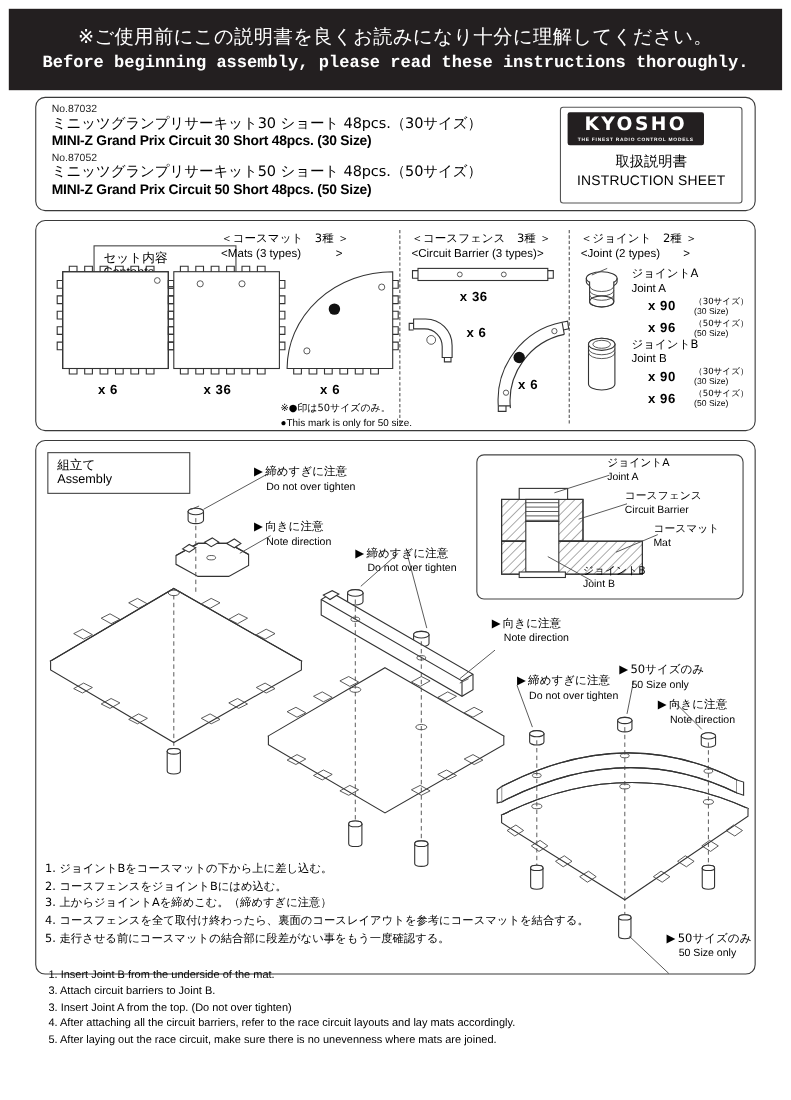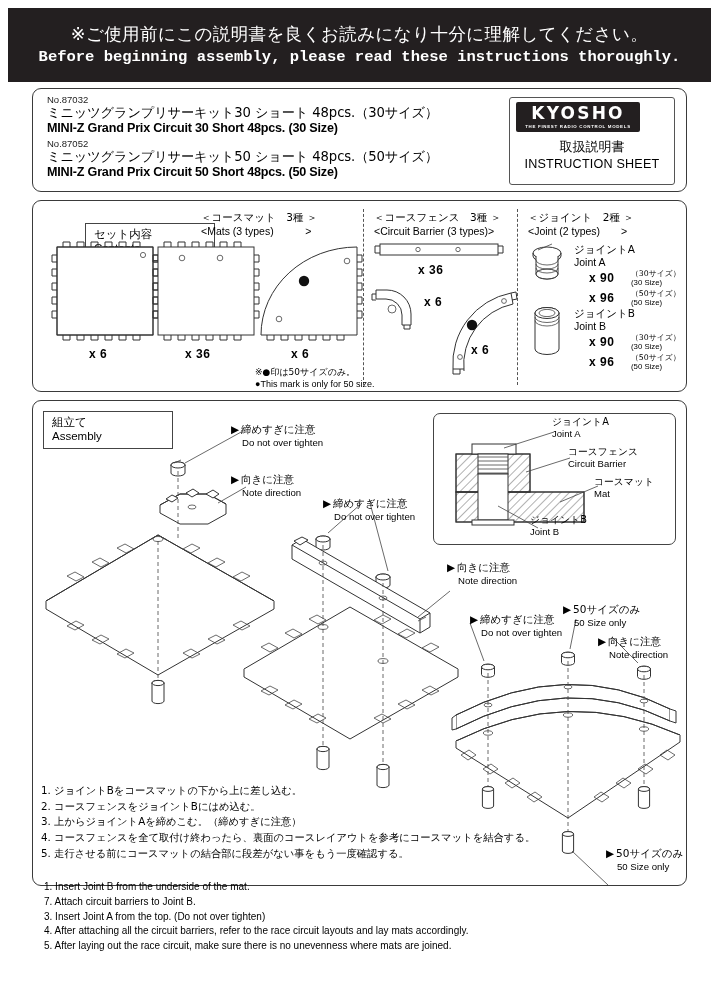--- a/index.html
+++ b/index.html
@@ -531,20 +531,20 @@
       <li>2. コースフェンスをジョイントBにはめ込む。</li>
       <li>3. 上からジョイントAを締めこむ。（締めすぎに注意）</li>
       <li>4. コースフェンスを全て取付け終わったら、裏面のコースレイアウトを参考にコースマットを結合する。</li>
       <li>5. 走行させる前にコースマットの結合部に段差がない事をもう一度確認する。</li>
     </ol>
   </div>
 
   <div class="en-instr">
     <ol>
       <li>1. Insert Joint B from the underside of the mat.</li>
-      <li>7. Attach circuit barriers to Joint B.</li>
+      <li>3. Attach circuit barriers to Joint B.</li>
       <li>3. Insert Joint A from the top. (Do not over tighten)</li>
       <li>4. After attaching all the circuit barriers, refer to the race circuit layouts and lay mats accordingly.</li>
       <li>5. After laying out the race circuit, make sure there is no unevenness where mats are joined.</li>
     </ol>
   </div>
 
 </div>
 
 </body></html>

